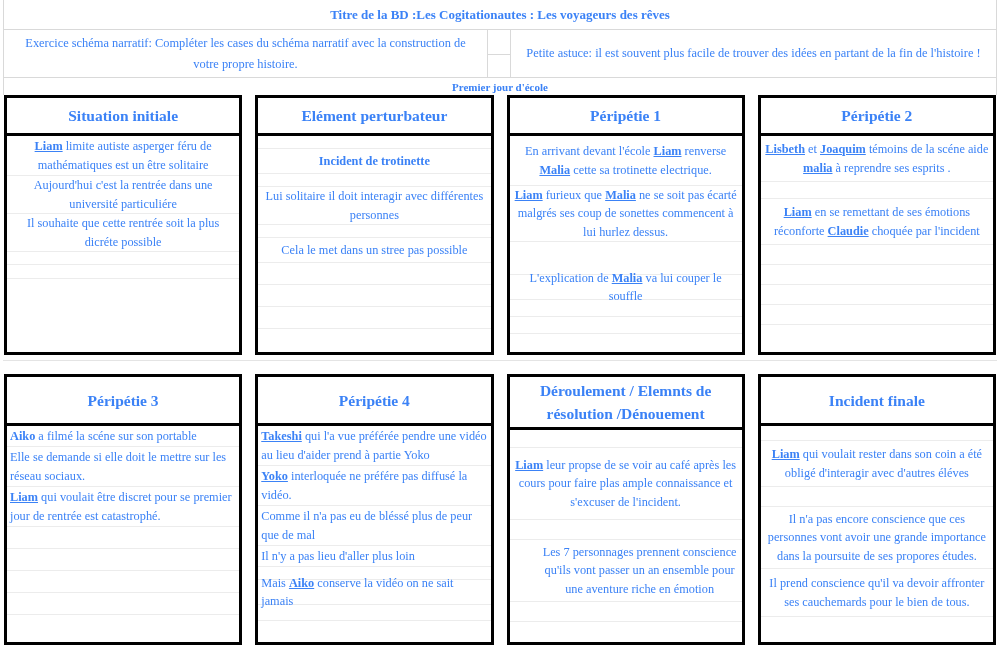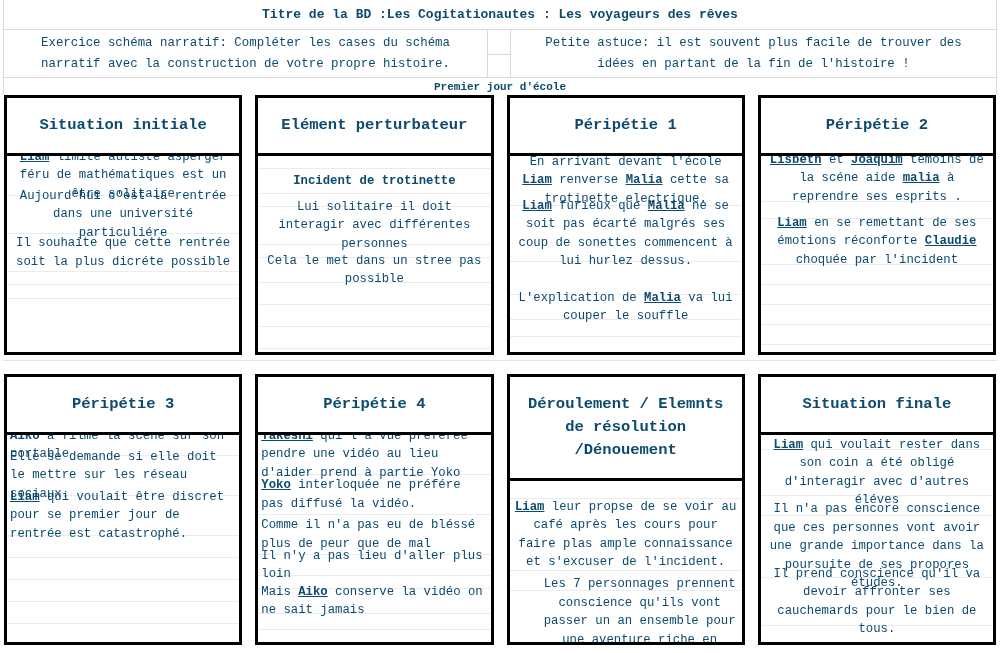--- a/index.html
+++ b/index.html
@@ -1,19 +1,19 @@
 <!DOCTYPE html>
 <html><head>
 <meta charset="utf-8">
 <style>
   * { margin:0; padding:0; box-sizing:border-box; }
   body { background:#fff; }
   .sheet {
     width:1005px; height:653px; background:#ffffff; overflow:hidden;
-    font-family:Liberation Mono, monospace; color:#0c4a6e;
+    font-family:Liberation Serif, serif; color:#3b82f6;
   }
   .hdr { margin:0 8px 0 3px; border-left:1px solid #d9d9d9; border-right:1px solid #d9d9d9; }
   .title-row {
     height:30px; display:flex; align-items:center; justify-content:center;
     font-size:13px; font-weight:bold; border-bottom:1px solid #d9d9d9;
   }
   .instr-row { height:48px; display:flex; border-bottom:1px solid #d9d9d9; }
   .instr-cell {
     display:flex; align-items:center; justify-content:center; text-align:center;
     font-size:12.4px; line-height:21px; padding:0 14px;
@@ -29,21 +29,21 @@
   .boxes-row {
     display:grid; grid-template-columns:repeat(4,1fr); column-gap:13px;
     margin:0 9px 0 4px;
   }
   .row-gap { height:19px; position:relative; }
   .row-gap::after { content:""; position:absolute; left:3px; right:8px; top:5px; border-top:1px solid #e4e4e4; }
   .box { border:3px solid #000; background:#fff; height:260px; display:flex; flex-direction:column; overflow:hidden; }
   .boxes-row.r2 .box { height:271px; }
   .box-title {
     border-bottom:3px solid #000; min-height:38px; display:flex; align-items:center; justify-content:center;
-    text-align:center; font-weight:bold; font-size:15.5px; line-height:23px; padding:16px 6px;
+    text-align:center; font-weight:bold; font-size:15.5px; line-height:23px; padding:2px 6px;
   }
   .boxes-row.r2 .box-title { min-height:49px; }
   .box-body { flex:1; display:flex; flex-direction:column; overflow:hidden; }
   .cell {
     flex:none; display:flex; align-items:center; padding:0 3px;
     font-size:12.3px; line-height:18.5px; border-bottom:1px solid #ececec;
   }
   .cell:last-child { border-bottom:none; }
   .cell.center { justify-content:center; }
   .cell.center .txt { text-align:center; }
@@ -259,21 +259,21 @@
           </div>
           <div class="cell center" style="height: 20px;">
             <div class="txt"></div>
           </div>
           <div class="cell center" style="height: 20px;">
             <div class="txt"></div>
           </div>
         </div>
       </div>
       <div class="box">
-        <div class="box-title">Situation finale</div>
+        <div class="box-title">Incident finale</div>
         <div class="box-body">
           <div class="cell center" style="height: 15px;">
             <div class="txt"></div>
           </div>
           <div class="cell center" style="height: 46px;">
             <div class="txt"><span class="b u">Liam</span><span> qui voulait rester dans son coin a été obligé d'interagir avec d'autres éléves</span></div>
           </div>
           <div class="cell center" style="height: 20px;">
             <div class="txt"></div>
           </div>

